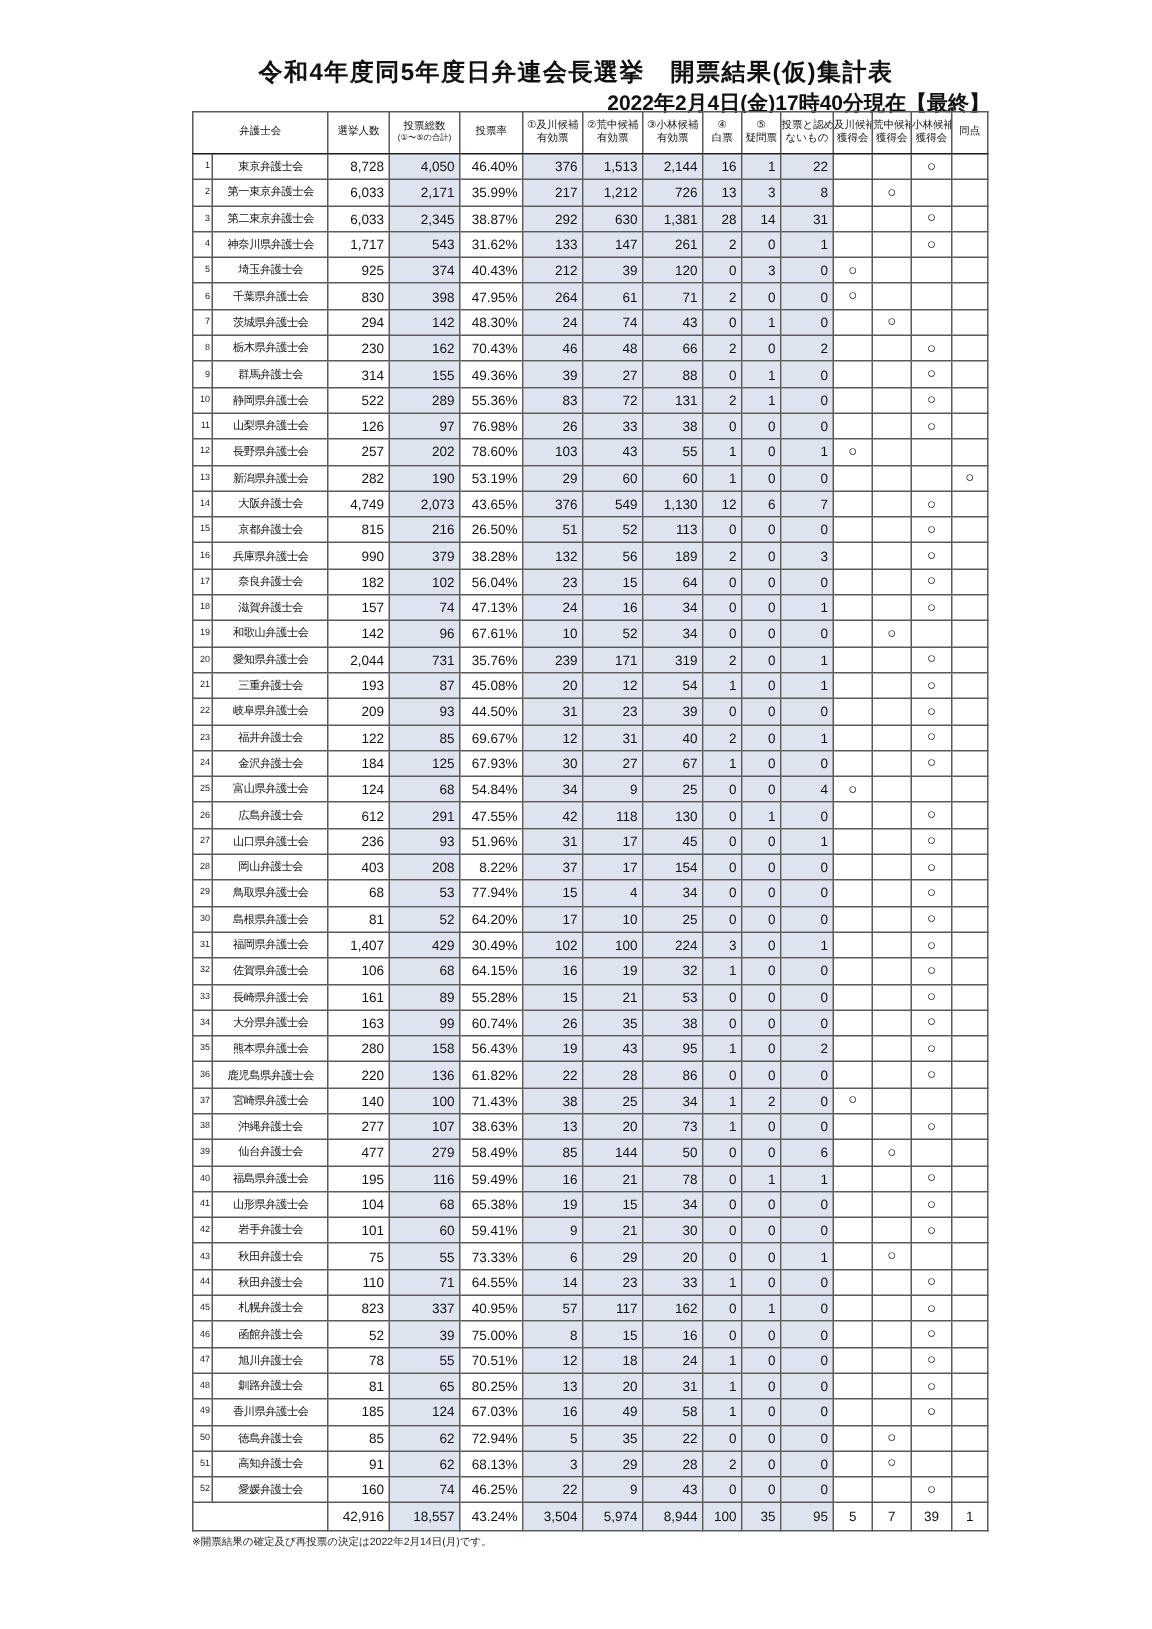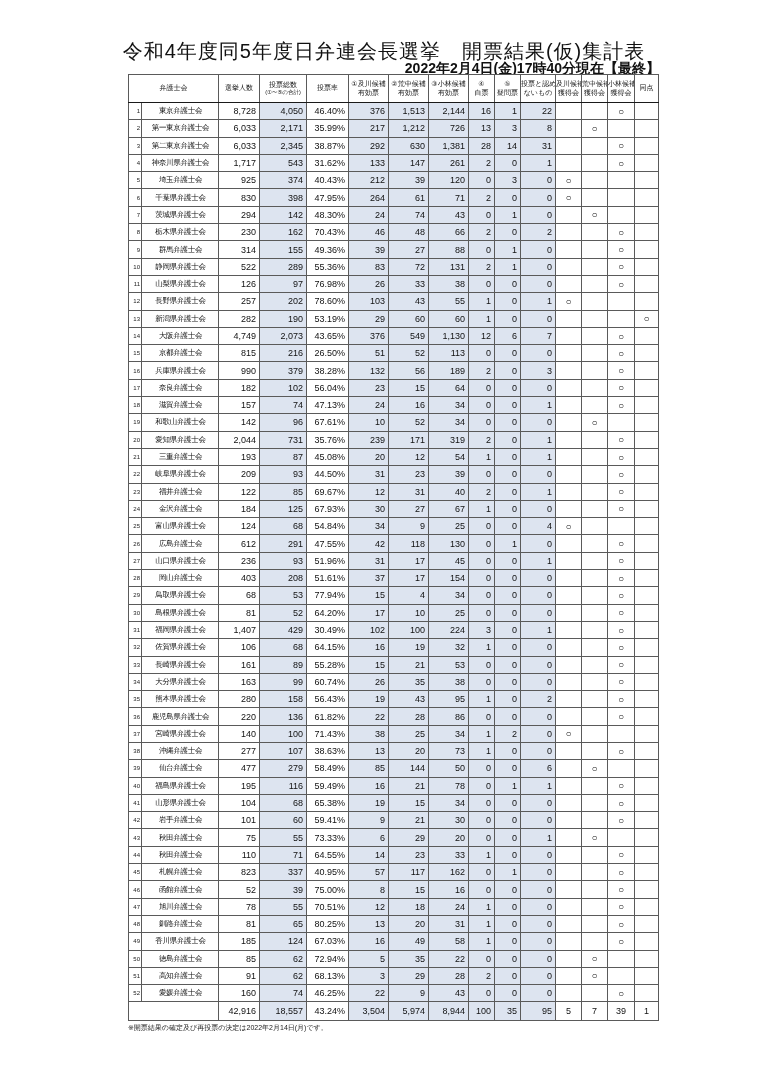--- a/index.html
+++ b/index.html
@@ -1,18 +1,18 @@
 <!DOCTYPE html>
 <html><head>
 <meta charset="utf-8">
 <style>
   html,body{margin:0;padding:0;background:#ffffff;}
   body{width:768px;height:1086px;position:relative;font-family:"Liberation Sans","DejaVu Sans",sans-serif;color:#111;}
   .page{position:absolute;inset:0;background:#fff;}
-  .title{position:absolute;top:38px;left:0;width:768px;text-align:center;font-size:20px;font-weight:normal;letter-spacing:1px;}
+  .title{position:absolute;top:38px;left:0;width:768px;text-align:center;font-size:16px;font-weight:bold;letter-spacing:1px;}
   .timestamp{position:absolute;top:60px;left:0;width:660px;text-align:right;font-size:14px;font-weight:bold;}
   table.results{position:absolute;top:74px;left:128px;width:530px;border-collapse:collapse;table-layout:fixed;border:1.5px solid #1a1a1a;}
   th,td{border:0.6px solid #5a5a5a;padding:0;overflow:hidden;white-space:nowrap;}
   thead th{height:27px;font-weight:normal;font-size:7px;line-height:1.2;text-align:center;vertical-align:middle;background:#fff;border-bottom:1.2px solid #1a1a1a;}
   th .h-line{display:block;}
   th .h-sub{display:block;font-size:5.5px;}
   tbody tr{height:17.3px;}
   td{font-size:9px;vertical-align:middle;}
   td.num{font-size:6px;text-align:right;padding-right:1px;color:#222;}
   td.name{font-size:7.5px;text-align:center;padding-left:1px;letter-spacing:-0.3px;}
@@ -564,21 +564,21 @@
           <td class="win sep"></td>
           <td class="win"></td>
           <td class="win">○</td>
           <td class="win sep"></td>
         </tr>
         <tr>
           <td class="num">28</td>
           <td class="name">岡山弁護士会</td>
           <td class="val">403</td>
           <td class="val shade">208</td>
-          <td class="val">51.61%</td>
+          <td class="val">8.22%</td>
           <td class="val shade">37</td>
           <td class="val shade">17</td>
           <td class="val shade">154</td>
           <td class="val shade">0</td>
           <td class="val shade">0</td>
           <td class="val shade">0</td>
           <td class="win sep"></td>
           <td class="win"></td>
           <td class="win">○</td>
           <td class="win sep"></td>

